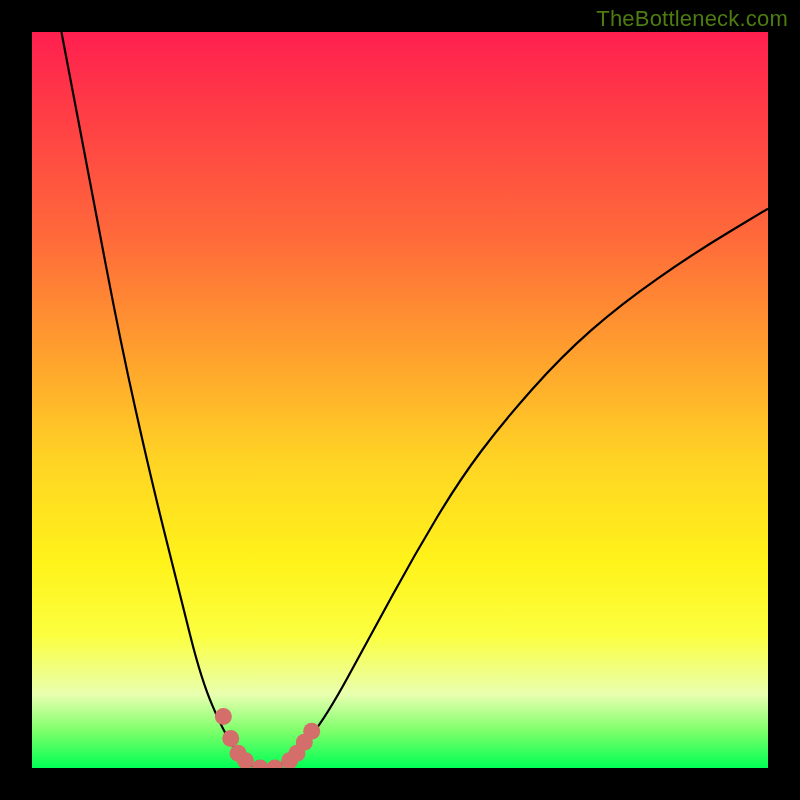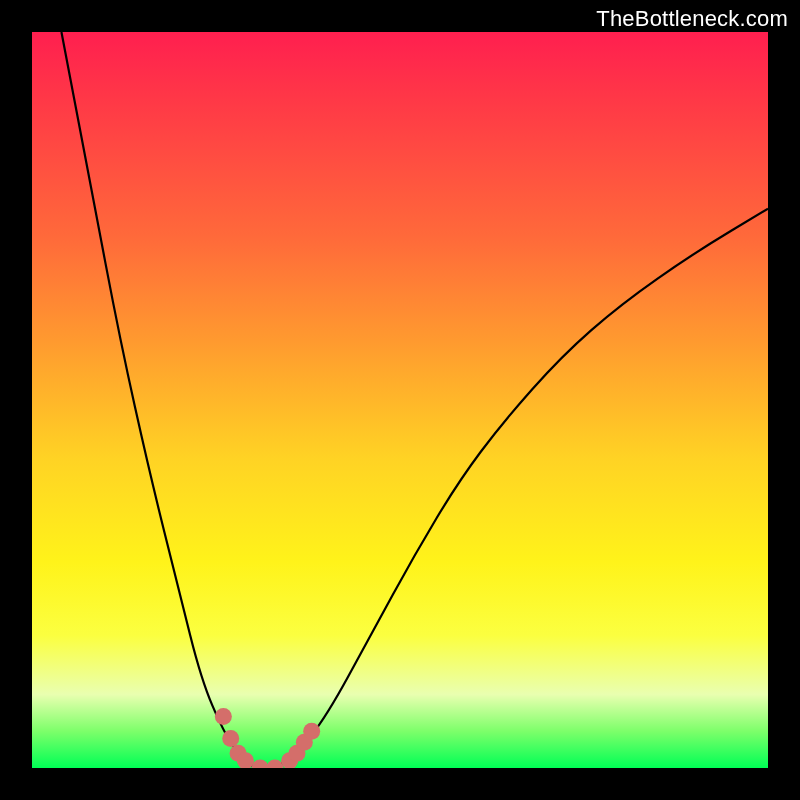--- a/index.html
+++ b/index.html
@@ -41,21 +41,21 @@
       #fbff40 82%,
       #e9ffb0 90%,
       #7dff6a 95%,
       #00ff55 100%
     );
   }
   .watermark {
     position: absolute;
     top: 6px;
     right: 12px;
-    color: #ffffff;
+    color: #4d7c0f;
     font-size: 22px;
     letter-spacing: 0.2px;
     font-weight: 500;
   }
   svg.curve {
     position: absolute;
     left: 0; top: 0;
     width: 736px; height: 736px;
     pointer-events: none;
   }

